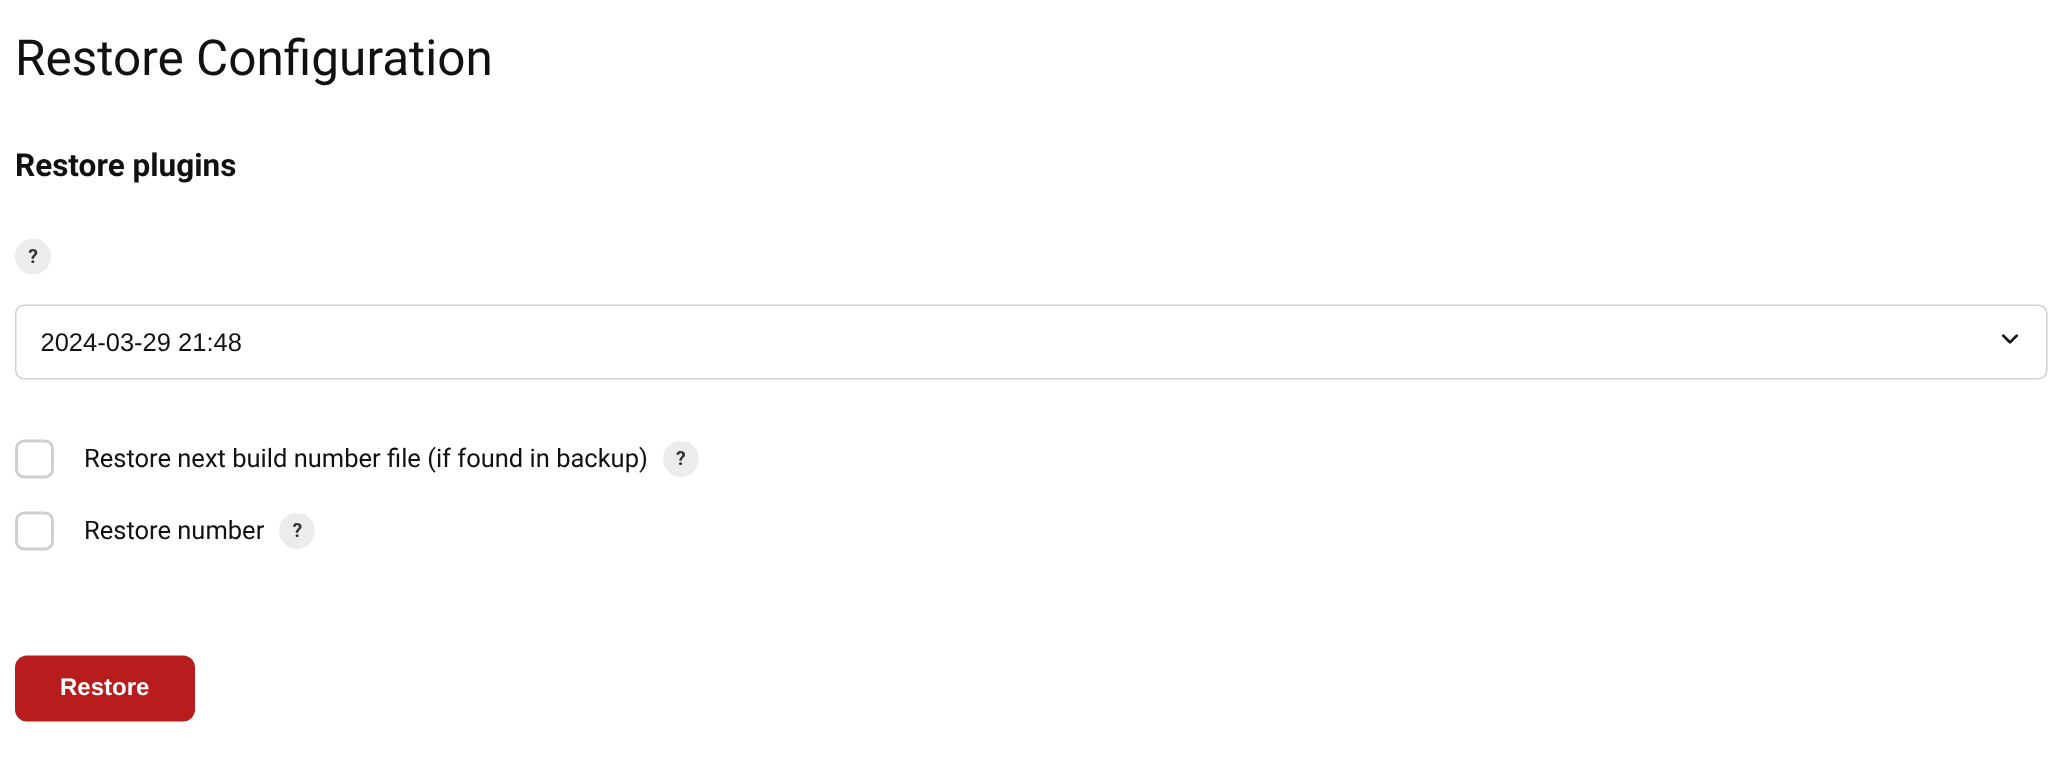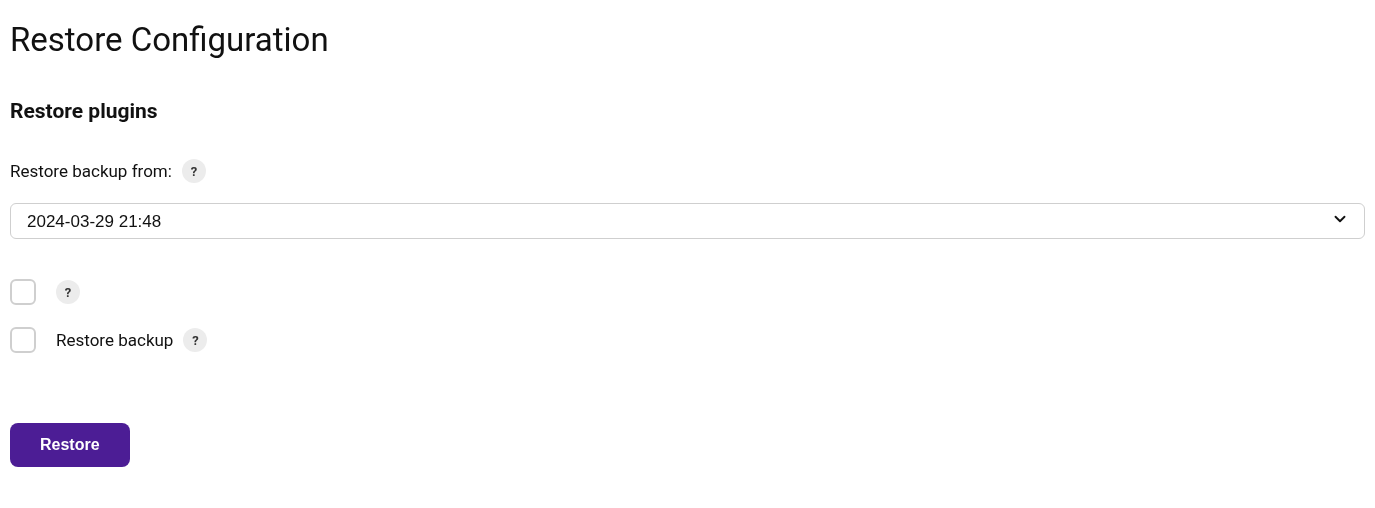--- a/index.html
+++ b/index.html
@@ -49,21 +49,21 @@
       cursor: pointer;
       user-select: none;
     }
     .select-wrapper {
       position: relative;
       width: 100%;
       margin-bottom: 40px;
     }
     .select-input {
       width: 100%;
-      height: 36px;
+      height: 50px;
       padding: 0 44px 0 16px;
       font-size: 17px;
       color: #111111;
       background: #ffffff;
       border: 1px solid #cfcfcf;
       border-radius: 6px;
       appearance: none;
       cursor: pointer;
     }
     .select-chevron {
@@ -106,66 +106,66 @@
     }
     .checkbox-label {
       font-size: 17px;
       color: #111111;
       display: flex;
       align-items: center;
       gap: 10px;
     }
     .restore-button {
       margin-top: 48px;
-      background: #4c1d95;
+      background: #b91c1c;
       color: #ffffff;
       border: none;
       border-radius: 8px;
       padding: 13px 30px;
       font-size: 16px;
       font-weight: 600;
       cursor: pointer;
     }
   </style>
 </head>
 <body>
 
 
 
 <h1 class="page-title">Restore Configuration</h1>
 
 <h2 class="section-title">Restore plugins</h2>
 
 <div class="field-label-row">
-  <span class="field-label">Restore backup from:</span>
   <span class="help-icon">?</span>
 </div>
 
 <div class="select-wrapper">
   <select class="select-input">
     <option>2024-03-29 21:48</option>
   </select>
   <span class="select-chevron">
     <svg width="18" height="18" viewBox="0 0 24 24" fill="none" stroke="#111111" stroke-width="2.5" stroke-linecap="round" stroke-linejoin="round">
       <polyline points="6 9 12 15 18 9"></polyline>
     </svg>
   </span>
 </div>
 
 <div class="checkbox-row">
   <input type="checkbox" class="checkbox-input" style="">
   <label class="checkbox-label">
+    <span>Restore next build number file (if found in backup)</span>
     <span class="help-icon">?</span>
   </label>
 </div>
 
 <div class="checkbox-row">
   <input type="checkbox" class="checkbox-input" style="">
   <label class="checkbox-label">
-    <span>Restore backup</span>
+    <span>Restore number</span>
     <span class="help-icon">?</span>
   </label>
 </div>
 
 <button class="restore-button">Restore</button>
 
 
 
 
 </body></html>

